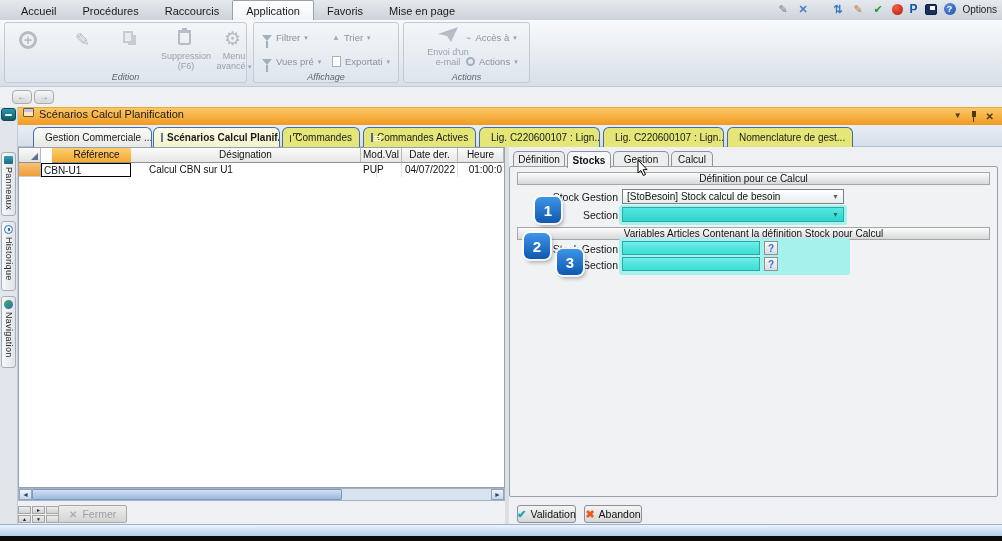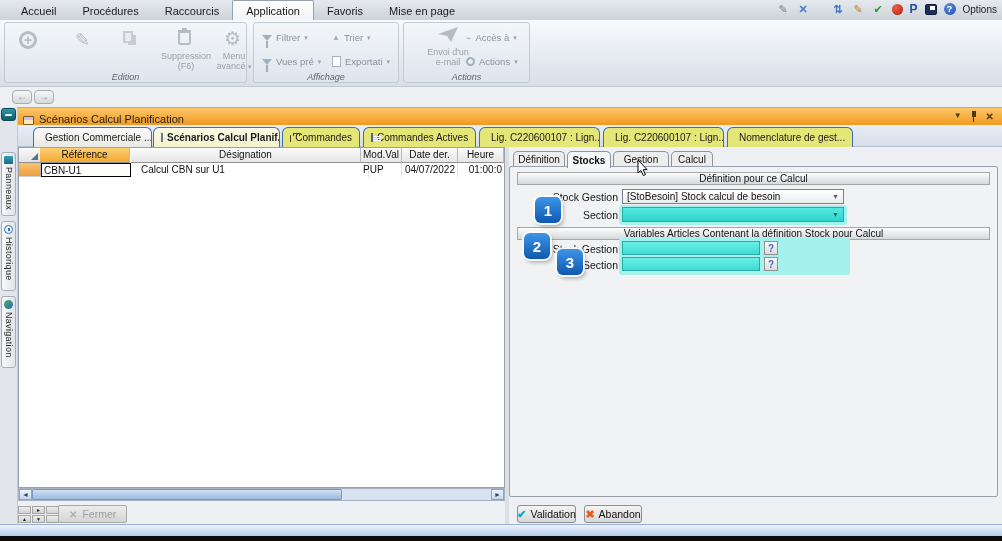--- a/index.html
+++ b/index.html
@@ -28,21 +28,21 @@
   .caret{font-size:7px;color:#9aa2ac}
   .afr{position:absolute;display:flex;align-items:center;gap:4px;font-size:9.5px;color:#8a929c}
   .funnel{width:0;height:0;border-left:5px solid transparent;border-right:5px solid transparent;border-top:6px solid #9fb0be;position:relative}
   .funnel:after{content:"";position:absolute;left:-1px;top:0;width:2px;height:7px;background:#9fb0be}
   .sheet{width:9px;height:11px;background:#fff;border:1px solid #a8b0ba}
 
   
   .navbtn{position:absolute;top:90px;width:20px;height:14px;background:linear-gradient(#f7f7f7,#d6d8da);border:1px solid #a8acb0;border-radius:4px;color:#8a9098;font-size:10px;line-height:12px;text-align:center}
 
   
-  .titlebar{position:absolute;left:18px;right:0;top:107px;height:18px;background:linear-gradient(#fcc768,#f09a22);border-top:1px solid #e8a838;display:flex;align-items:flex-end;padding-left:5px;font-size:11px;color:#1c1c1c}
+  .titlebar{position:absolute;left:18px;right:0;top:107px;height:18px;background:linear-gradient(#fcc768,#f09a22);border-top:1px solid #e8a838;display:flex;align-items:flex-start;padding-left:5px;font-size:11px;color:#1c1c1c}
   .twin{width:11px;height:9px;border:1px solid #7a5a20;background:#fde8c0;border-radius:1px;margin-right:5px;position:relative}
   .twin:before{content:"";position:absolute;left:0;top:0;right:0;height:3px;background:#c8c0e8}
   .tctl{position:absolute;top:3px;display:flex;gap:8px;color:#4a3a10;font-size:10px}
   .pin{display:inline-block;width:8px;height:11px;position:relative}
   .pin:before{content:"";position:absolute;left:2px;top:0;width:4px;height:6px;background:#4a3a10}
   .pin:after{content:"";position:absolute;left:3.5px;top:6px;width:1px;height:5px;background:#4a3a10}
 
   
   .doctabs{position:absolute;left:18px;right:0;top:125px;height:22px;background:linear-gradient(#e9eef5,#d5deea);border-bottom:1px solid #b2bfce}
   .dtab{position:absolute;top:2px;height:20px;border:1px solid #3f6ea8;border-bottom:none;border-radius:6px 6px 0 0;display:flex;align-items:center;gap:4px;padding:0 7px;font-size:10px;color:#1a1a1a;background:#e4e678;white-space:nowrap;overflow:hidden}
@@ -280,28 +280,28 @@
     <span class="his-ico"></span>
     <span class="vtxt">Historique</span>
   </div>
   <div class="vtab" style="top:296px;height:72px">
     <span class="nav-ico"></span>
     <span class="vtxt">Navigation</span>
   </div>
 
   <div class="grid">
     <div class="corner"></div>
-    <div class="hc ref" style="left:21px;width:90px">Référence</div>
+    <div class="hc ref" style="left:33px;width:90px">Référence</div>
     <div class="hc" style="left:112px;width:230px">Désignation</div>
     <div class="hc" style="left:342px;width:41px">Mod.Val</div>
     <div class="hc" style="left:383px;width:56px">Date der. Cal</div>
     <div class="hc" style="left:439px;width:46px">Heure Der.</div>
     <div class="rowsel"></div>
     <div class="dc focuscell" style="left:22px;width:90px">CBN-U1</div>
-    <div class="dc" style="left:120px;width:230px">Calcul CBN sur U1</div>
+    <div class="dc" style="left:128px;width:230px">Calcul CBN sur U1</div>
     <div class="dc" style="left:342px;width:41px">PUP</div>
     <div class="dc" style="left:383px;width:56px;text-align:right">04/07/2022</div>
     <div class="dc" style="left:439px;width:46px;text-align:right;border-right:none">01:00:0</div>
   </div>
 
   <div class="hscroll">
     <div class="harrow" style="left:0"><span>◄</span></div>
     <div class="hthumb"></div>
     <div class="harrow" style="right:0"><span>►</span></div>
   </div>

